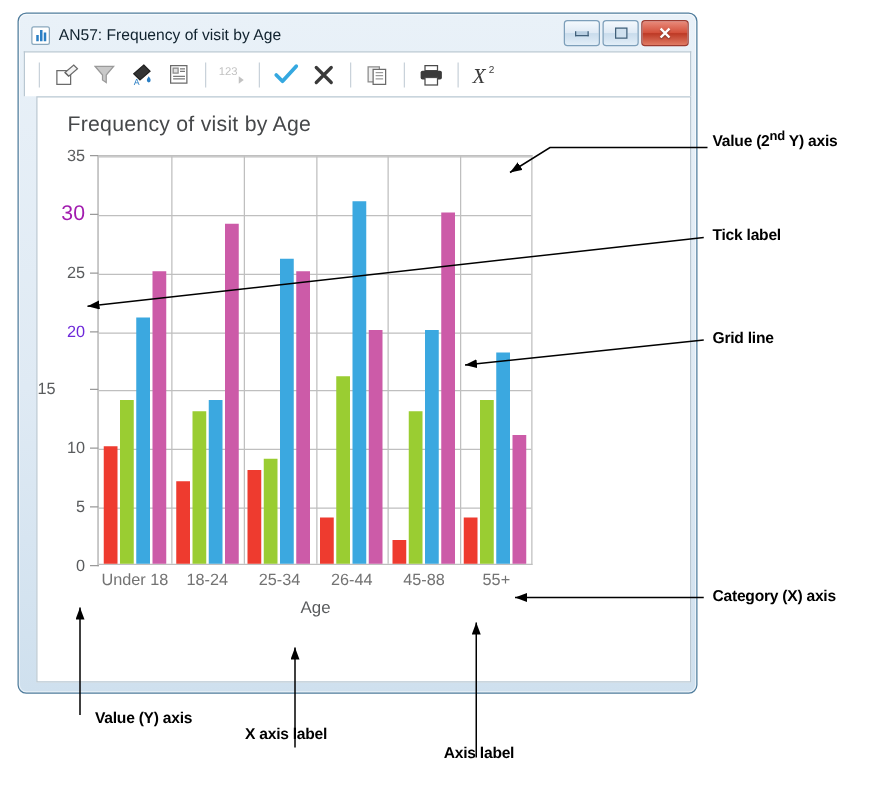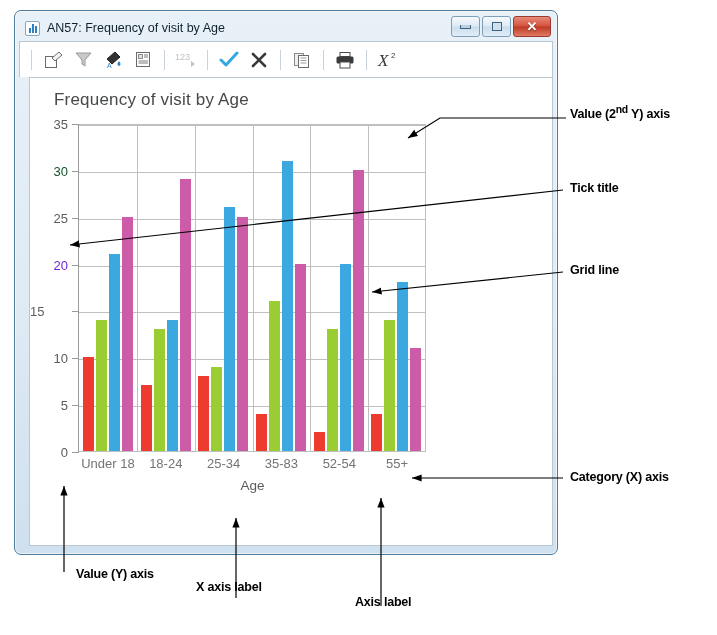--- a/index.html
+++ b/index.html
@@ -281,21 +281,21 @@
           <div style="position: absolute; left: 0px; width: 38px; text-align: right; font-size: 13px; color: rgb(90, 92, 94); top: 327.143px; transform: translateY(-50%);">5</div>
           <div class="ytick" style="top: 280.286px;"></div>
           <div style="position: absolute; left: 0px; width: 38px; text-align: right; font-size: 13px; color: rgb(90, 92, 94); top: 280.286px; transform: translateY(-50%);">10</div>
           <div class="ytick" style="top: 233.429px;"></div>
           <div style="position: absolute; left: 0px; width: 38px; text-align: left; font-size: 13px; color: rgb(90, 92, 94); top: 233.429px; transform: translateY(-50%);">15</div>
           <div class="ytick" style="top: 186.571px;"></div>
           <div style="position: absolute; left: 0px; width: 38px; text-align: right; font-size: 13px; color: #6d28d9; top: 186.571px; transform: translateY(-50%);">20</div>
           <div class="ytick" style="top: 139.714px;"></div>
           <div style="position: absolute; left: 0px; width: 38px; text-align: right; font-size: 13px; color: rgb(90, 92, 94); top: 139.714px; transform: translateY(-50%);">25</div>
           <div class="ytick" style="top: 92.8571px;"></div>
-          <div style="position: absolute; left: 0px; width: 38px; text-align: right; font-size: 13px; color: #14532d; top: 92.8571px; transform: translateY(-50%);">30</div>
+          <div style="position: absolute; left: 0px; width: 38px; text-align: right; font-size: 17px; color: #a21caf; top: 92.8571px; transform: translateY(-50%);">30</div>
           <div class="ytick" style="top: 46px;"></div>
           <div style="position: absolute; left: 0px; width: 38px; text-align: right; font-size: 13px; color: rgb(90, 92, 94); top: 46px; transform: translateY(-50%);">35</div>
         </div>
       <div class="yaxis-line"></div>
 
       <div class="plot" id="plot">
         <div id="gridlines">
             <div class="hgrid" style="top: 281.143px;"></div>
             <div class="hgrid" style="top: 234.286px;"></div>
             <div class="hgrid" style="top: 187.429px;"></div>
@@ -346,22 +346,22 @@
               <div class="bar" title="Weekly / 55+: 18" style="height: 168.686px; background: rgb(59, 168, 224);"></div>
               <div class="bar" title="Monthly / 55+: 11" style="height: 103.086px; background: rgb(204, 91, 168);"></div>
             </div>
           </div>
       </div>
 
       <div id="xlabels">
           <div class="xlabel" style="left: 77.9167px;">Under 18</div>
           <div class="xlabel" style="left: 135.75px;">18-24</div>
           <div class="xlabel" style="left: 193.583px;">25-34</div>
-          <div class="xlabel" style="left: 251.417px;">35-83</div>
-          <div class="xlabel" style="left: 309.25px;">52-54</div>
+          <div class="xlabel" style="left: 251.417px;">26-44</div>
+          <div class="xlabel" style="left: 309.25px;">45-88</div>
           <div class="xlabel" style="left: 367.083px;">55+</div>
         </div>
       <div class="xaxis-title">Age</div>
 
     </div>
   </div>
 
   <svg class="overlay">
     <defs>
       <marker id="ah" markerWidth="9" markerHeight="9" refX="8" refY="3" orient="auto">
@@ -380,20 +380,20 @@
     <path d="M64,572 L64,486" stroke="#000" fill="none" stroke-width="1.2" marker-end="url(#ah)"></path>
 
     <path d="M236,598 L236,518" stroke="#000" fill="none" stroke-width="1.2" marker-end="url(#ah)"></path>
 
     <path d="M381,606 L381,498" stroke="#000" fill="none" stroke-width="1.2" marker-end="url(#ah)"></path>
   </svg>
 
   <div class="anno" style="left:570px; top:104px;">
     <span id="anno-2ndy">Value (2<sup>nd</sup> Y) axis</span>
   </div>
-  <div class="anno" style="left:570px; top:181px;">Tick title</div>
+  <div class="anno" style="left:570px; top:181px;">Tick label</div>
   <div class="anno" style="left:570px; top:263px;">Grid line</div>
   <div class="anno" style="left:570px; top:470px;">Category (X) axis</div>
   <div class="anno" style="left:76px; top:567px;">Value (Y) axis</div>
   <div class="anno" style="left:196px; top:580px;">X axis label</div>
   <div class="anno" style="left:355px; top:595px;">Axis label</div>
 
 </div>
 
 </body></html>

